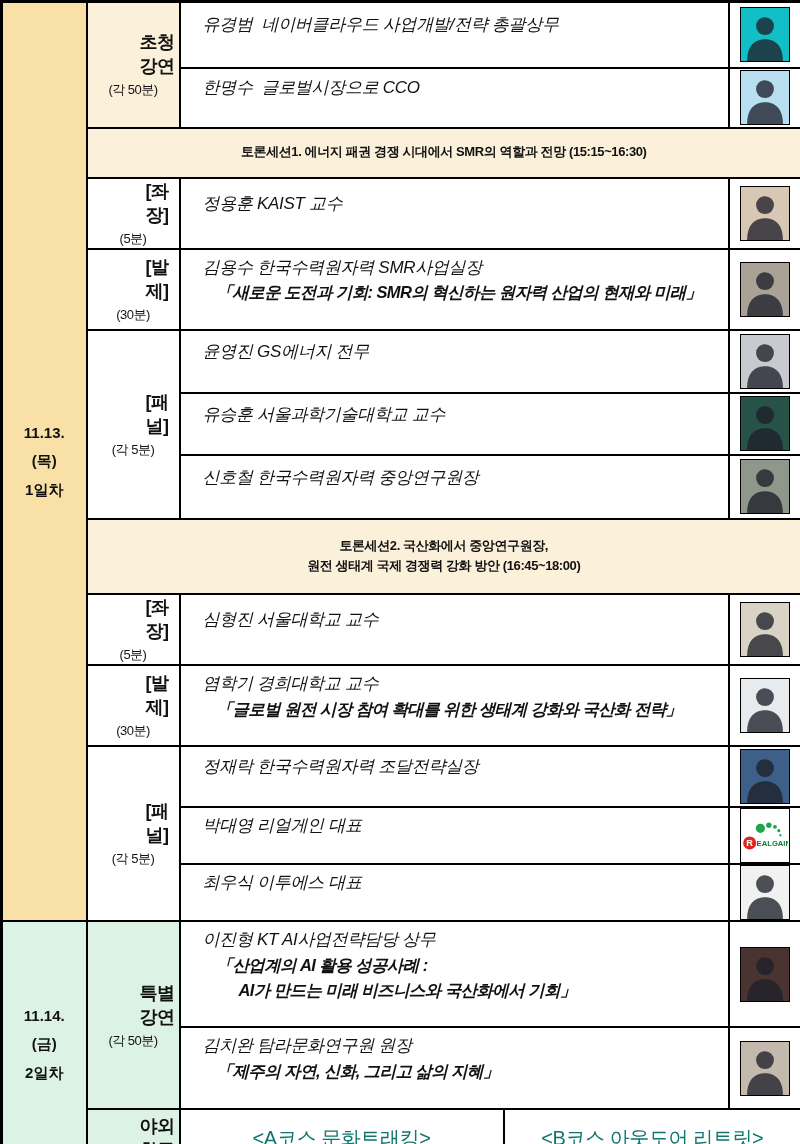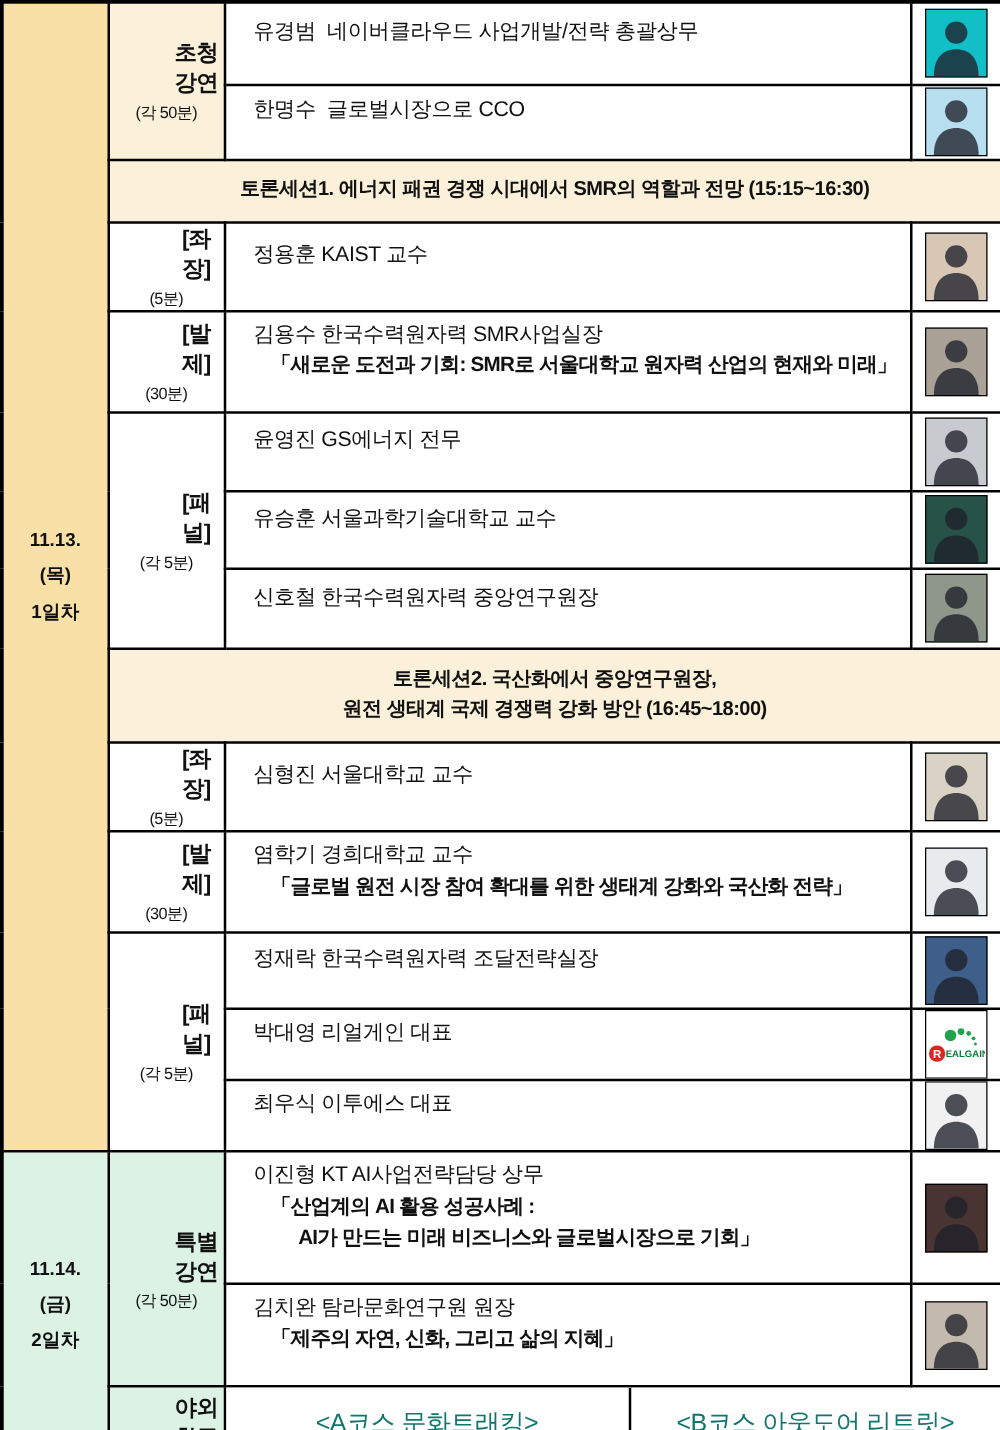--- a/index.html
+++ b/index.html
@@ -18,29 +18,29 @@
   
   .c-date{text-align:center;}
   .date-line{font-weight:bold;font-size:15px;line-height:1.9;white-space:pre;}
 
   
   .c-type{text-align:center;}
   .type-label{font-weight:bold;font-size:18px;letter-spacing:-0.5px;margin-left:48px;}
   .type-duration{font-size:13px;margin-top:3px;letter-spacing:-0.5px;}
 
   
-  .c-content{padding:6px 8px 24px 22px;}
+  .c-content{padding:6px 8px 24px 22px;font-style:italic;}
   .name{font-size:17px;letter-spacing:-0.3px;white-space:pre-wrap;line-height:1.45;}
   .topic{font-size:16.5px;font-weight:600;letter-spacing:-0.6px;padding-left:14px;
          line-height:1.5;white-space:pre-wrap;}
   .topic--deep{padding-left:36px;}
 
   
   .c-header{text-align:center;}
-  .session-title{font-weight:bold;font-size:16px;letter-spacing:-0.4px;line-height:1.55;}
+  .session-title{font-weight:bold;font-size:13px;letter-spacing:-0.4px;line-height:1.55;}
 
   
   .c-photo{text-align:center;}
   .photo-frame{width:48px;height:53px;margin:0 auto;border:1px solid #000;
                display:flex;align-items:flex-end;justify-content:center;overflow:hidden;}
   .photo-frame--logo{background:#fff;align-items:center;}
   .person{width:46px;height:50px;display:block;}
   .person circle,.person path{fill:rgba(30,32,42,.78);}
   .lg-r{font-family:"Liberation Sans",sans-serif;font-weight:bold;}
   .lg-rest{font-family:"Liberation Sans",sans-serif;font-weight:bold;}
@@ -126,21 +126,21 @@
     </td>
   </tr>
 
   <tr style="height:80px">
     <td class="c-type bg-white">
       <div class="type-label">[발제]</div>
       <div class="type-duration">(30분)</div>
     </td>
     <td class="c-content bg-white">
       <div class="name">김용수 한국수력원자력 SMR사업실장</div>
-      <div class="topic">「새로운 도전과 기회: SMR로 서울대학교 원자력 산업의 현재와 미래」</div>
+      <div class="topic">「새로운 도전과 기회: SMR의 혁신하는 원자력 산업의 현재와 미래」</div>
     </td>
     <td class="c-photo bg-white">
       <div class="photo-frame" style="background-color: rgb(170, 162, 150);">
         <svg class="person" viewBox="0 0 48 53">
                 <circle cx="24" cy="16" r="9.5"></circle>
                 <path d="M5 53 C5 37 13 30 24 30 C35 30 43 37 43 53 Z"></path>
               </svg>
       </div>
     </td>
   </tr>
@@ -289,21 +289,21 @@
       <div class="date-line">(금)</div>
       <div class="date-line">2일차</div>
     </td>
     <td class="c-type bg-day2" rowspan="2">
       <div class="type-label">특별강연</div>
       <div class="type-duration">(각 50분)</div>
     </td>
     <td class="c-content bg-white">
       <div class="name">이진형 KT AI사업전략담당 상무</div>
       <div class="topic">「산업계의 AI 활용 성공사례 :</div>
-      <div class="topic topic--deep">AI가 만드는 미래 비즈니스와 글로벌시장으로 기회」</div>
+      <div class="topic topic--deep">AI가 만드는 미래 비즈니스와 국산화에서 기회」</div>
     </td>
     <td class="c-photo bg-white">
       <div class="photo-frame" style="background-color: rgb(74, 52, 49);">
         <svg class="person" viewBox="0 0 48 53">
                 <circle cx="24" cy="16" r="9.5"></circle>
                 <path d="M5 53 C5 37 13 30 24 30 C35 30 43 37 43 53 Z"></path>
               </svg>
       </div>
     </td>
   </tr>

